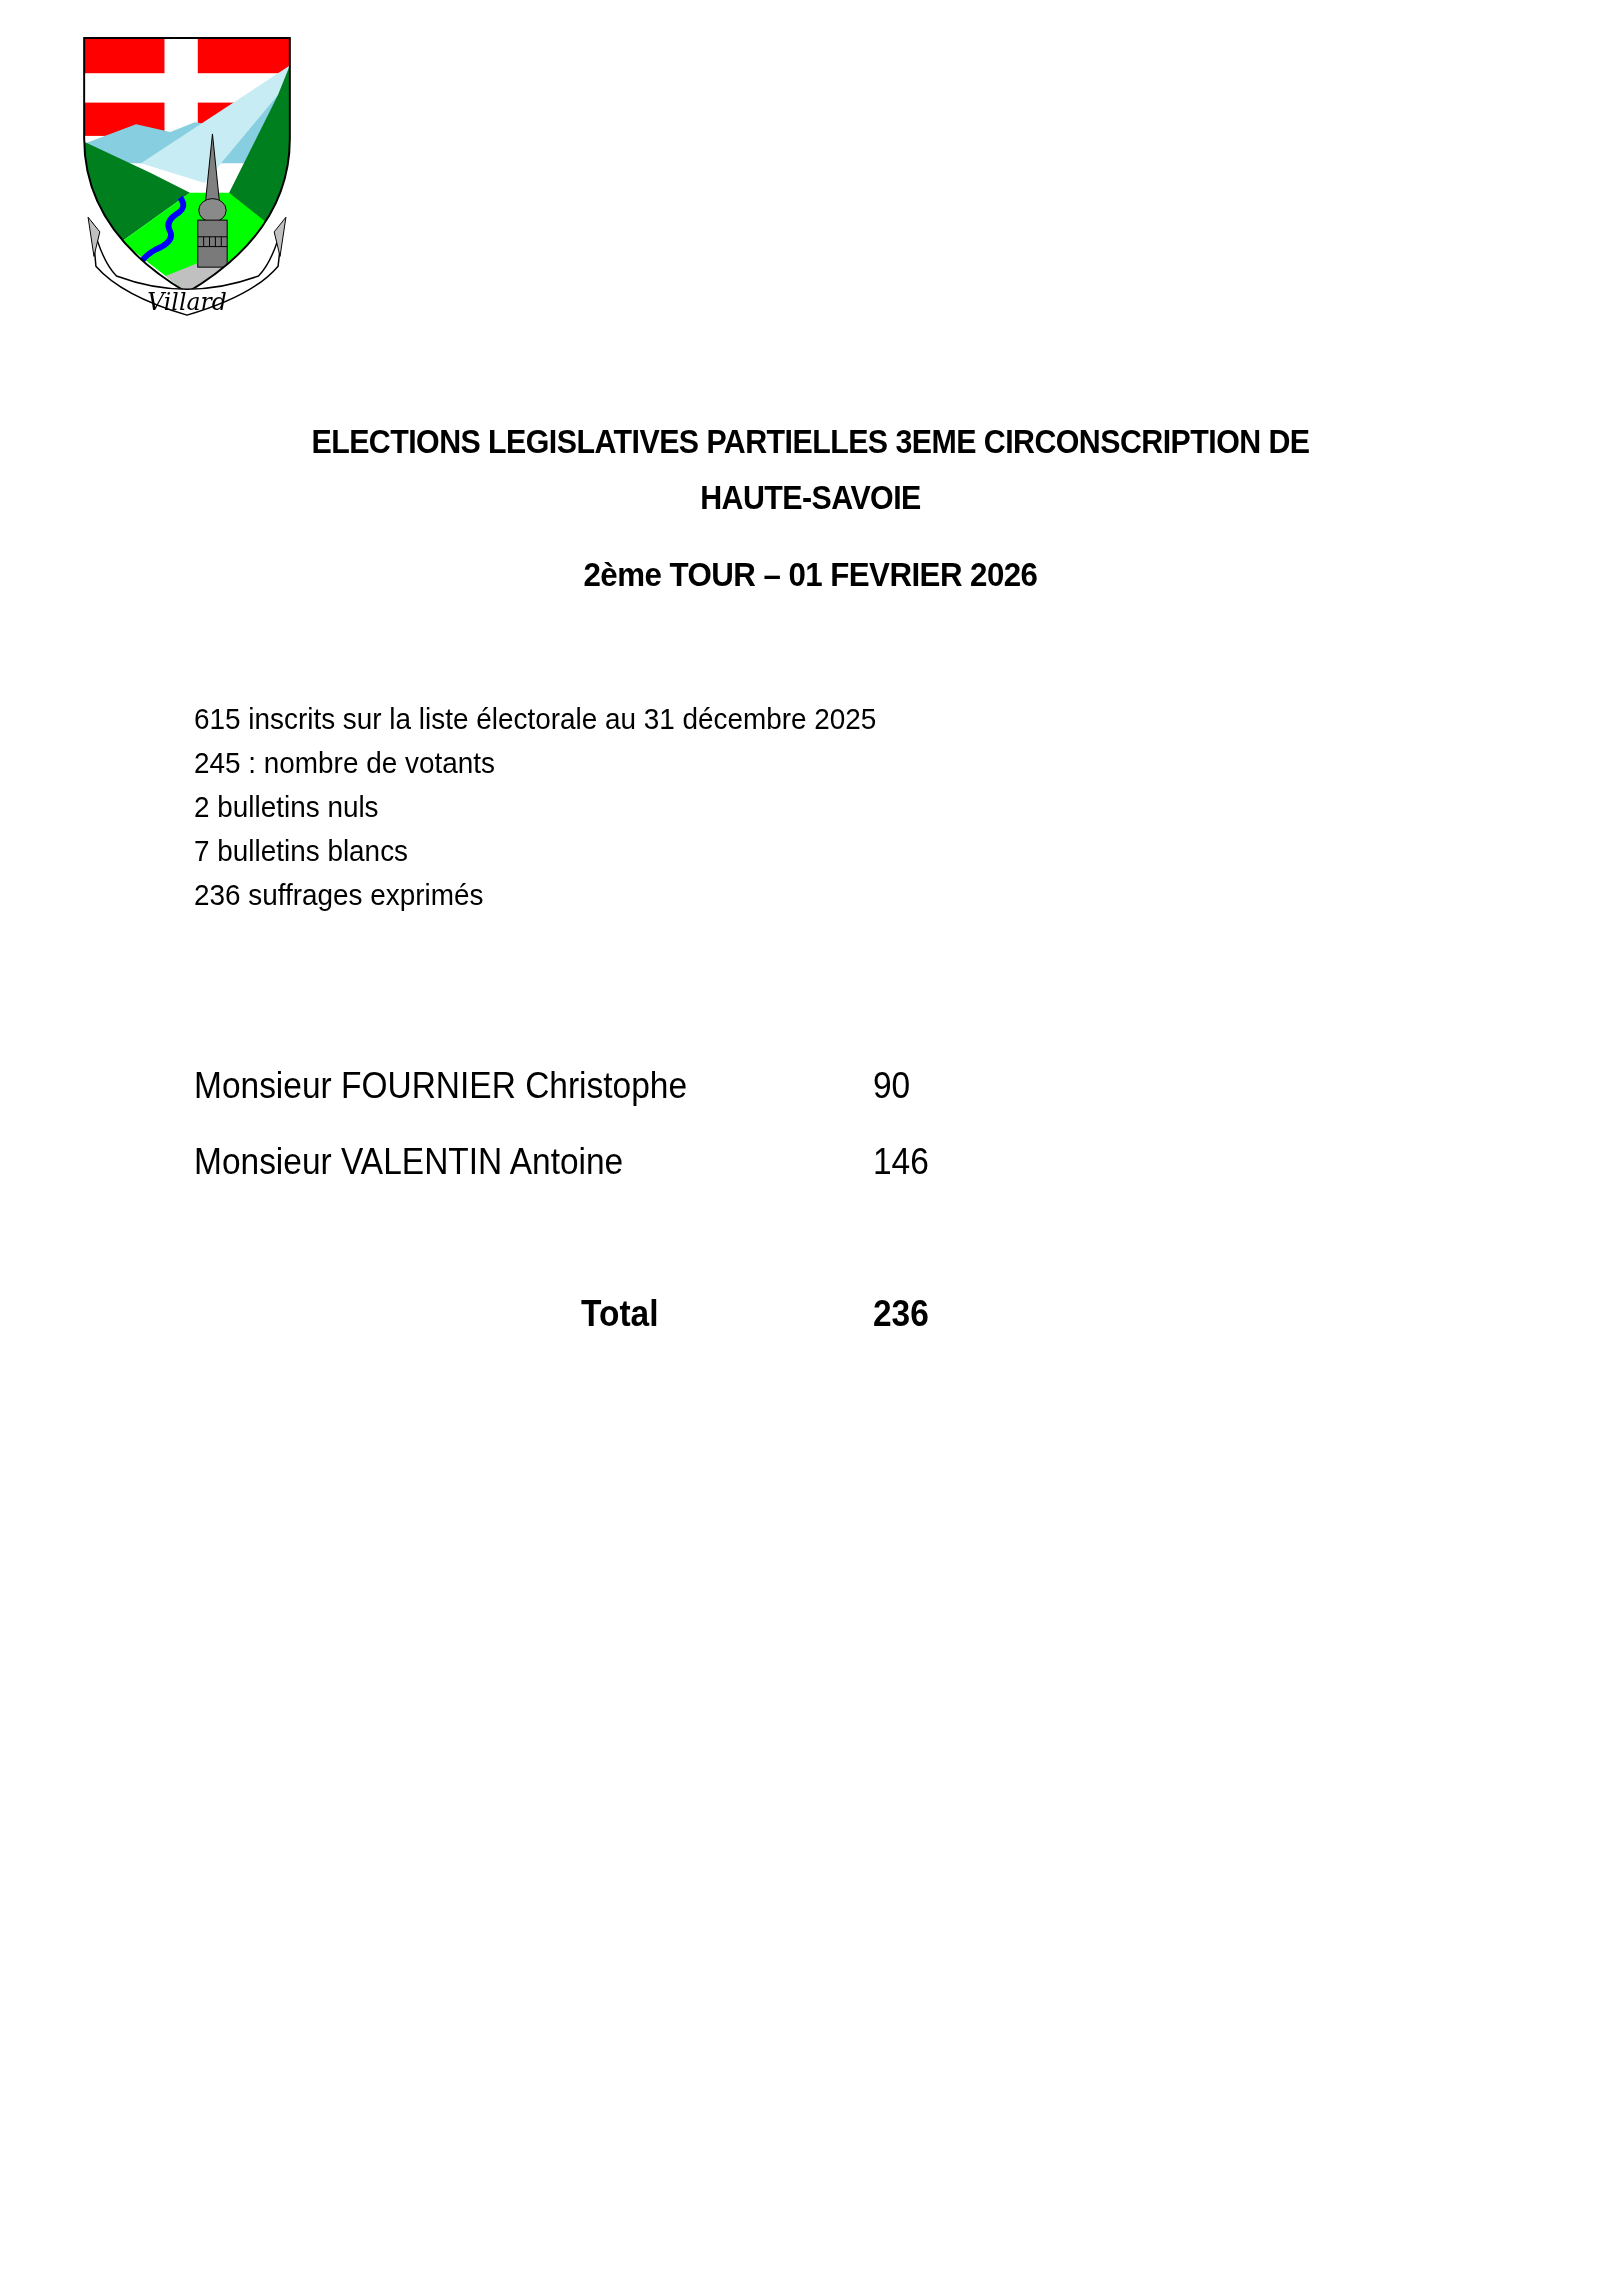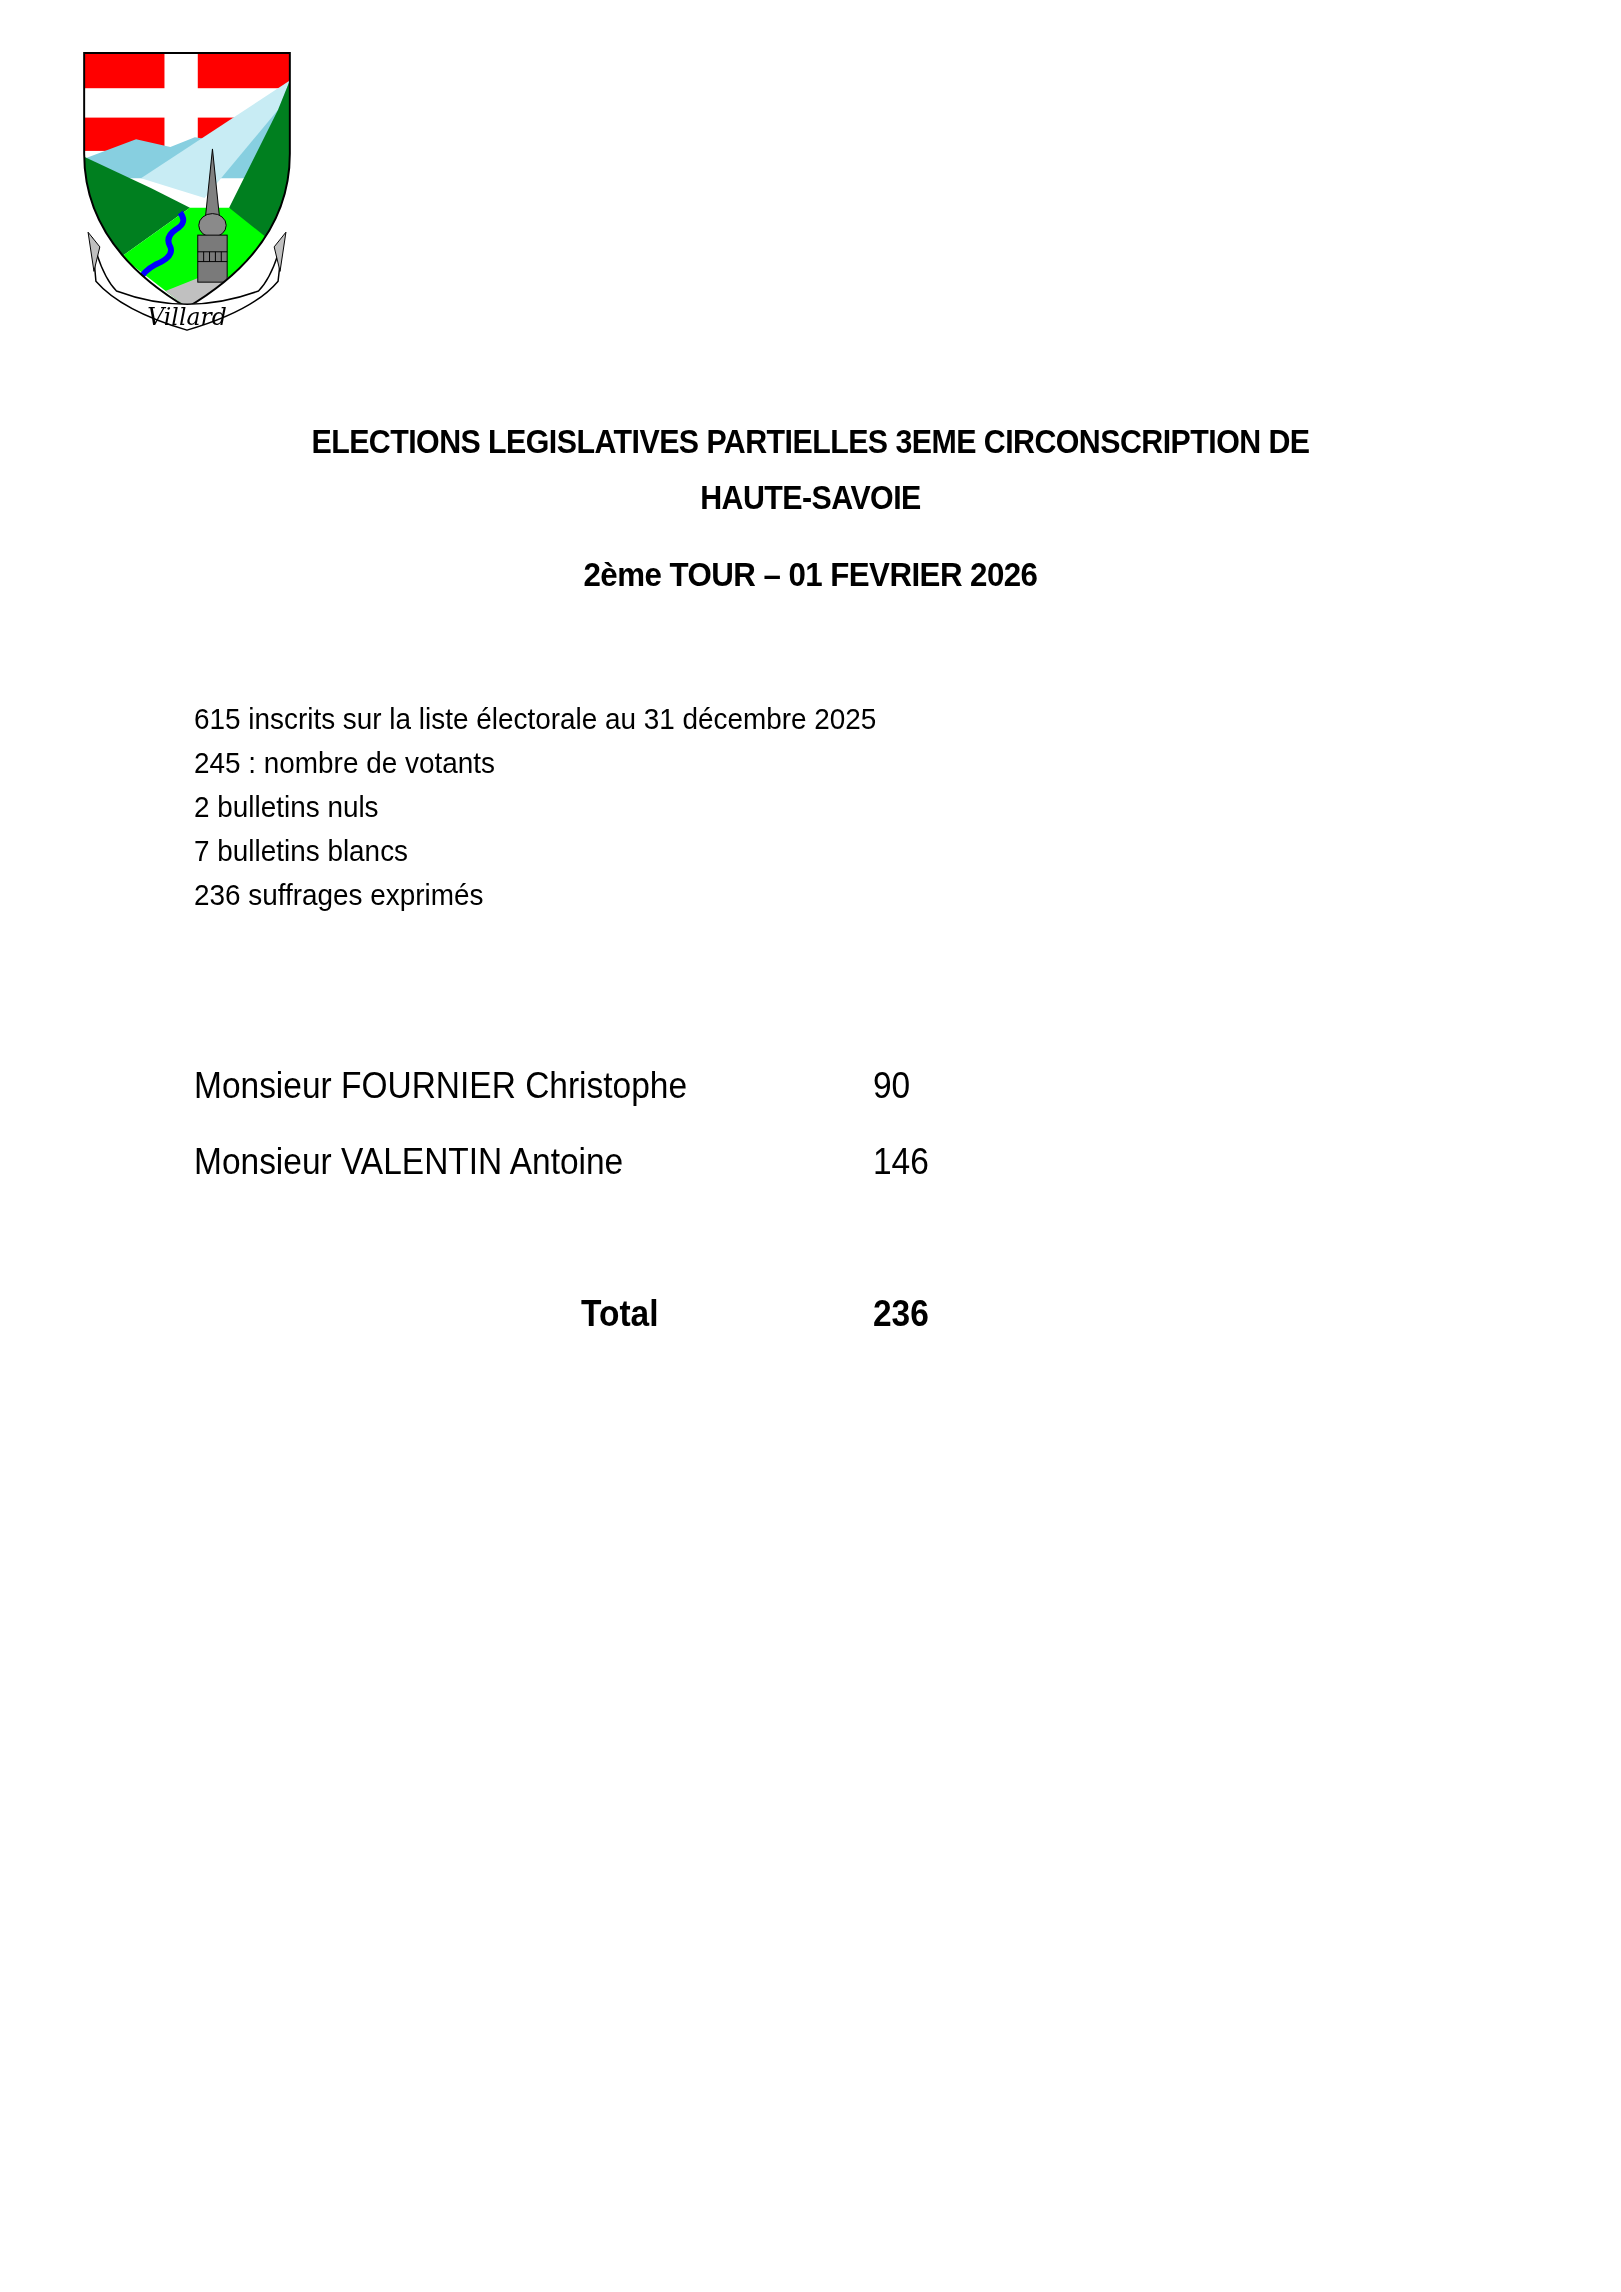--- a/index.html
+++ b/index.html
@@ -1,18 +1,18 @@
 <!DOCTYPE html>
 <html><head>
 <meta charset="utf-8">
 <style>
   html, body { margin: 0; padding: 0; background: #ffffff; }
   body { width: 1621px; height: 2293px; position: relative; overflow: hidden;
          font-family: "Liberation Sans", "DejaVu Sans", sans-serif; color: #000; }
-  .crest { position: absolute; left: 82px; top: 51px; width: 210px; height: 286px; }
+  .crest { position: absolute; left: 82px; top: 36px; width: 210px; height: 286px; }
   .title { position: absolute; left: 0; width: 1621px; text-align: center; font-weight: bold;
            font-size: 33px; letter-spacing: -0.6px; transform: scaleX(0.92); transform-origin: center; }
   .t1 { top: 423px; }
   .t2 { top: 479px; }
   .t3 { top: 555px; font-size: 34px; }
   .stats { position: absolute; left: 194px; top: 697px; font-size: 30px; line-height: 44px;
            transform: scaleX(0.93); transform-origin: left; }
   .stats div { white-space: nowrap; }
   .cand { position: absolute; left: 194px; font-size: 36px; white-space: nowrap;
           transform: scaleX(0.93); transform-origin: left; }

